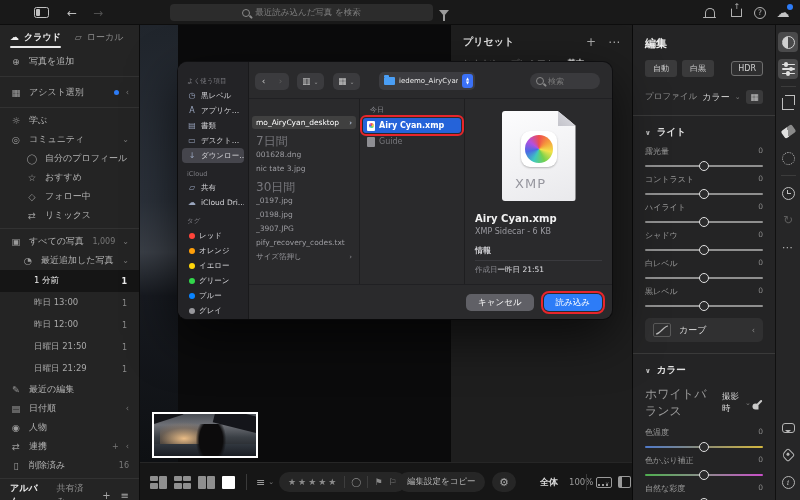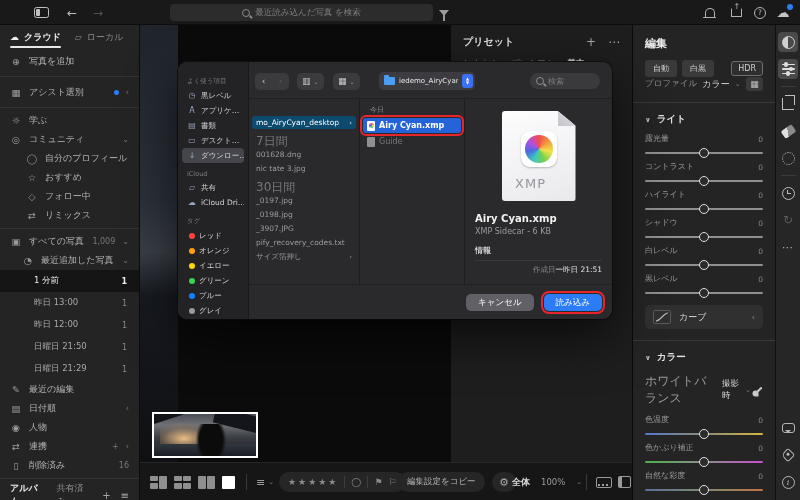--- a/index.html
+++ b/index.html
@@ -83,28 +83,28 @@
 .ic-film{width:16px;height:11px;border:1.2px solid #9a9a9a;border-radius:2px;position:relative}
 .ic-film::after{content:"";position:absolute;left:1px;right:1px;bottom:1px;height:2px;background:repeating-linear-gradient(90deg,#9a9a9a 0 2px,transparent 2px 4px)}
 .ic-split{width:13px;height:12px;border:1.2px solid #9a9a9a;border-left-width:4px;border-radius:2px}
 .sorticon{color:#9a9a9a;font-size:11px}
 
 #editpanel{position:absolute;left:632px;top:25px;width:143px;height:475px;background:#242425;border-left:1px solid #0a0a0a;overflow:hidden;padding:0 12px}
 #editpanel .ttl{font-size:11px;font-weight:bold;color:#ececec;margin-top:11px}
 .chips{display:flex;gap:5px;margin-top:9px;align-items:center}
 .chip{background:#3a3a3b;border-radius:3px;padding:3px 8px;font-size:8px;color:#cfcfcf}
 .chip.hdr{margin-left:auto;background:#2e2e2f;border:1px solid #6e6e6e;padding:2px 6px}
-.prow{display:flex;align-items:center;gap:5px;}
+.prow{display:flex;align-items:center;gap:5px;margin-top:13px}
 .plab{font-size:8.5px;color:#8f8f8f}.pval{font-size:9px;color:#d8d8d8}
 .pbicon{margin-left:auto;width:17px;height:14px;background:#3a3a3b;border-radius:3px;color:#c0c0c0;font-size:9px;display:flex;align-items:center;justify-content:center}
 .ediv{height:1px;background:#3a3a3a;margin:11px -12px 0}
 .sect{display:flex;align-items:center;gap:6px;margin-top:10px;font-size:9.5px;font-weight:bold;color:#e2e2e2}
 .sect .cv{font-size:7px;color:#bdbdbd}
 .sl{margin-top:7px}
-.sl .lr{display:flex;justify-content:space-between;align-items:flex-end}
+.sl .lr{display:flex;justify-content:space-between;align-items:flex-start}
 .sl .lab{font-size:8px;color:#9a9a9a}.sl .val{font-size:7.5px;color:#8a8a8a}
 .sl .track{position:relative;height:2px;border-radius:1px;margin-top:8px;margin-bottom:2px}
 .sl .knob{position:absolute;left:calc(50% - 5px);top:-4.5px;width:10px;height:10px;border:1.5px solid #e0e0e0;border-radius:50%;background:#2b2b2c}
 .curverow{margin-top:11px;height:24px;background:#303031;border-radius:5px;display:flex;align-items:center;gap:8px;padding:0 8px}
 .curverow .cl{font-size:9px;color:#dedede;flex:1}
 .curverow .rch{color:#8a8a8a;font-size:8px}
 .ic-curvebox{width:18px;height:14px;border:1px solid #5a5a5a;border-radius:2px;display:flex;align-items:center;justify-content:center}
 .wbrow{display:flex;align-items:center;gap:4px;margin-top:9px}
 .wblab{font-size:12px;color:#9a9a9a}.wbval{font-size:8.5px;color:#dcdcdc}
 .ic-dropper{margin-left:auto;width:11px;height:2px;background:#c9c9c9;transform:rotate(-45deg);border-radius:1px;position:relative}
@@ -154,41 +154,41 @@
 .folder{width:11px;height:8px;background:#4a9ef5;border-radius:1px;position:relative;flex:none}
 .folder::before{content:"";position:absolute;left:0;top:-2px;width:5px;height:2px;background:#4a9ef5;border-radius:1px 1px 0 0}
 .stepper{width:11px;height:14px;background:#3b71f6;border-radius:3px;display:flex;flex-direction:column;align-items:center;justify-content:center;color:#fff;font-size:4px;line-height:1.1;flex:none}
 .dsearch{background:#3a3a3d;border-radius:8px;height:16px;display:flex;align-items:center;gap:4px;padding:0 6px;width:70px}
 .dsearch .ph{font-size:8px}
 .dlg-cols{position:absolute;left:71px;top:36px;right:0;bottom:34px;border-top:1px solid #202023;border-bottom:1px solid #202023;display:flex}
 .col1{width:111px;border-right:1px solid #1e1e20;padding-top:16px;overflow:hidden}
 .c1row{display:flex;align-items:center;height:13px;margin:1px 3px;padding:0 4px;border-radius:3px;font-size:7.5px;color:#9c9ca1;white-space:nowrap;overflow:hidden}
 .c1row .lbl{flex:1;overflow:hidden}
 .c1row .ch{font-size:7px;color:#8f8f94}
-.c1row.sel{background:#0c4a6e;color:#fff}.c1row.sel .ch{color:#cfe0ff}
+.c1row.sel{background:#404040;color:#fff}.c1row.sel .ch{color:#cfe0ff}
 .c1row.hdr{color:#77777c;font-size:12px;margin-top:7px;height:11px}
 .col2{width:105px;border-right:1px solid #1e1e20;padding-top:4px}
 .c2hdr{font-size:7px;color:#8a8a90;margin:2px 0 3px 10px}
 .frow{display:flex;align-items:center;gap:4px;height:15px;margin:1px 3px;padding:0 4px;border-radius:3px;font-size:8px;color:#d6d6da;position:relative}
 .frow.sel{background:#2563d9;color:#fff;font-weight:bold}
 .frow.dim{color:#76767b}
 .frow.annot{outline:2.5px solid #e8252b;outline-offset:1.5px}
 .fi-xmp{width:8px;height:10px;background:#fff;border-radius:1px;position:relative;flex:none}
 .fi-xmp::after{content:"";position:absolute;left:1.5px;top:2px;width:5px;height:5px;border-radius:50%;background:conic-gradient(#f05555,#f0a24f,#e8e04f,#5fd05f,#4fd0c8,#5565e8,#c055e0,#f05555)}
 .fi-doc{width:8px;height:10px;background:#8e8e93;border-radius:1px;flex:none}
 .preview{flex:1;border-left:none;display:flex;flex-direction:column;padding:0 10px}
 .bigicon{width:74px;height:90px;margin:12px auto 0;background:linear-gradient(160deg,#fdfdfe,#e9e9ec);border-radius:3px;position:relative;clip-path:polygon(0 0,76% 0,100% 16%,100% 100%,0 100%);flex:none}
 .bigicon .fold{position:absolute;right:0;top:0;width:18px;height:15px;background:linear-gradient(225deg,transparent 48%,#d2d2d8 48%,#c4c4cb 100%)}
 .bigicon .flower{position:absolute;left:19px;top:20px;width:36px;height:36px;border-radius:9px;background:#fff;box-shadow:0 1px 2px rgba(0,0,0,.25);display:flex;align-items:center;justify-content:center}
 .bigicon .flower i{width:28px;height:28px;border-radius:50%;background:conic-gradient(#ef4d4d,#f59a3c,#f2e24a,#74d14e,#3fc8c0,#4a6ae4,#b44fe0,#ef4d4d)}
 .bigicon .xmp{position:absolute;left:0;right:16px;bottom:10px;text-align:center;font-size:13px;letter-spacing:1px;color:#96969e}
 .pname{font-size:10px;font-weight:bold;color:#f2f2f2;margin-top:12px}
 .pkind{font-size:8px;color:#9a9aa0;margin-top:3px}
 .pinfo{font-size:8px;font-weight:bold;color:#d2d2d6;margin-top:9px}
-.pmeta{display:flex;justify-content:flex-end;border-top:1px solid #3a3a3e;margin-top:4px;padding-top:4px}
+.pmeta{display:flex;justify-content:flex-start;border-top:1px solid #3a3a3e;margin-top:4px;padding-top:4px}
 .pmeta .k{font-size:7.5px;color:#8a8a90}.pmeta .v{font-size:7.5px;color:#e2e2e6}
 .dlg-foot{position:absolute;right:10px;bottom:8px;display:flex;gap:10px;align-items:center}
 .btn{height:17px;border-radius:5px;display:flex;align-items:center;justify-content:center;font-size:8.5px;padding:0 12px;color:#fff}
 .btn.cancel{background:#606066}
 .btn.primary{background:#2d7cf7;outline:2.5px solid #e8252b;outline-offset:1.5px}
 </style>
 </head>
 <body>
 
 <div id="topbar">
@@ -408,21 +408,21 @@
   <div class="it" style="left:258px">
       <span class="pill">
         <span class="copylbl">編集設定をコピー</span>
       </span>
     </div>
   <div class="it" style="left:352px">
       <span class="pill" style="padding:0 7px">
         <span class="gear">⚙</span>
       </span>
     </div>
-  <div class="it" style="left:372px;gap:11px">
+  <div class="it" style="left:400px;gap:11px">
     <span class="zl">全体</span>
     <span class="zp">100%</span>
     <span class="chev">⌄</span>
   </div>
   <div class="it" style="left:446px">
       <span class="tdiv"></span>
     </div>
   <div class="it" style="left:456px">
       <span class="ic-film"></span>
     </div>

